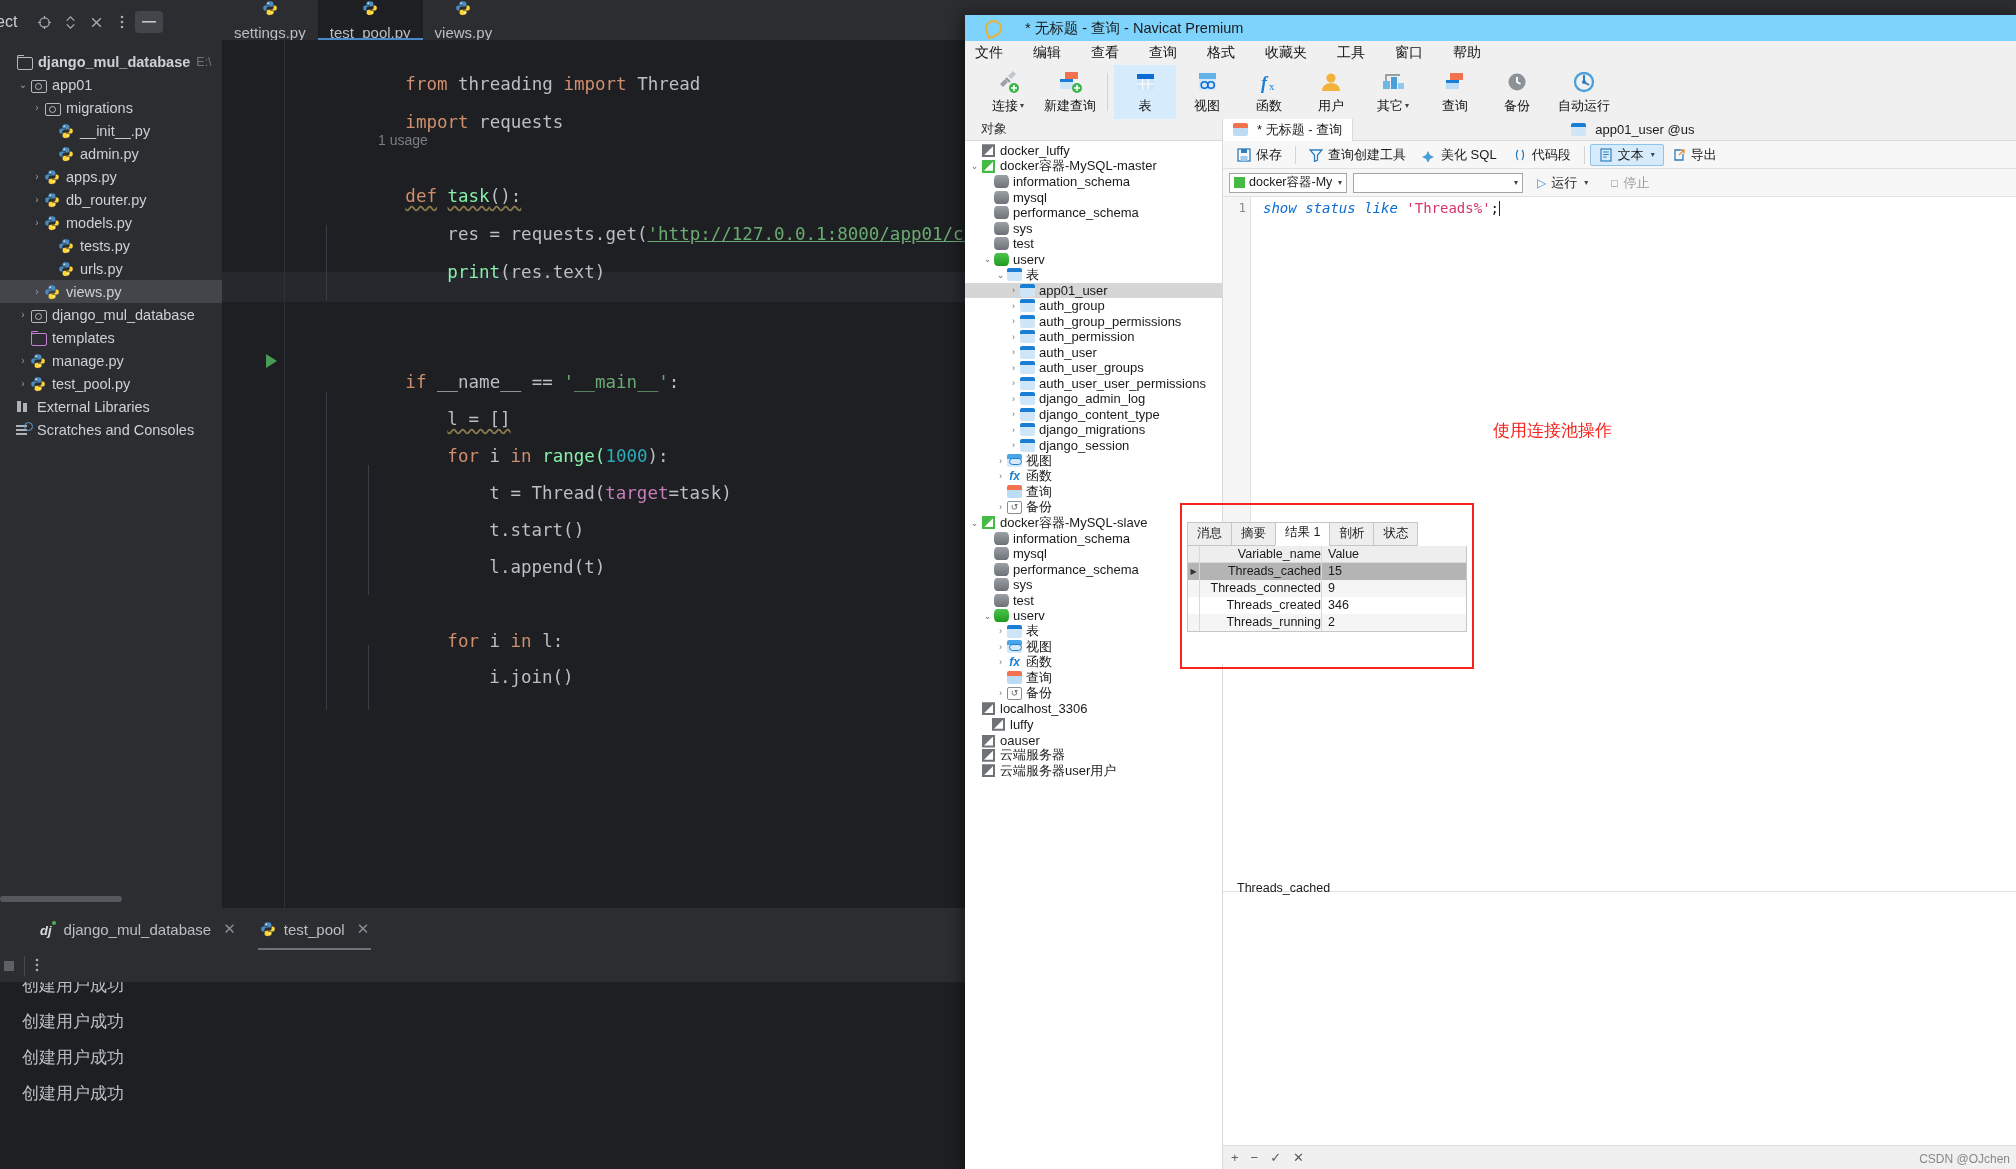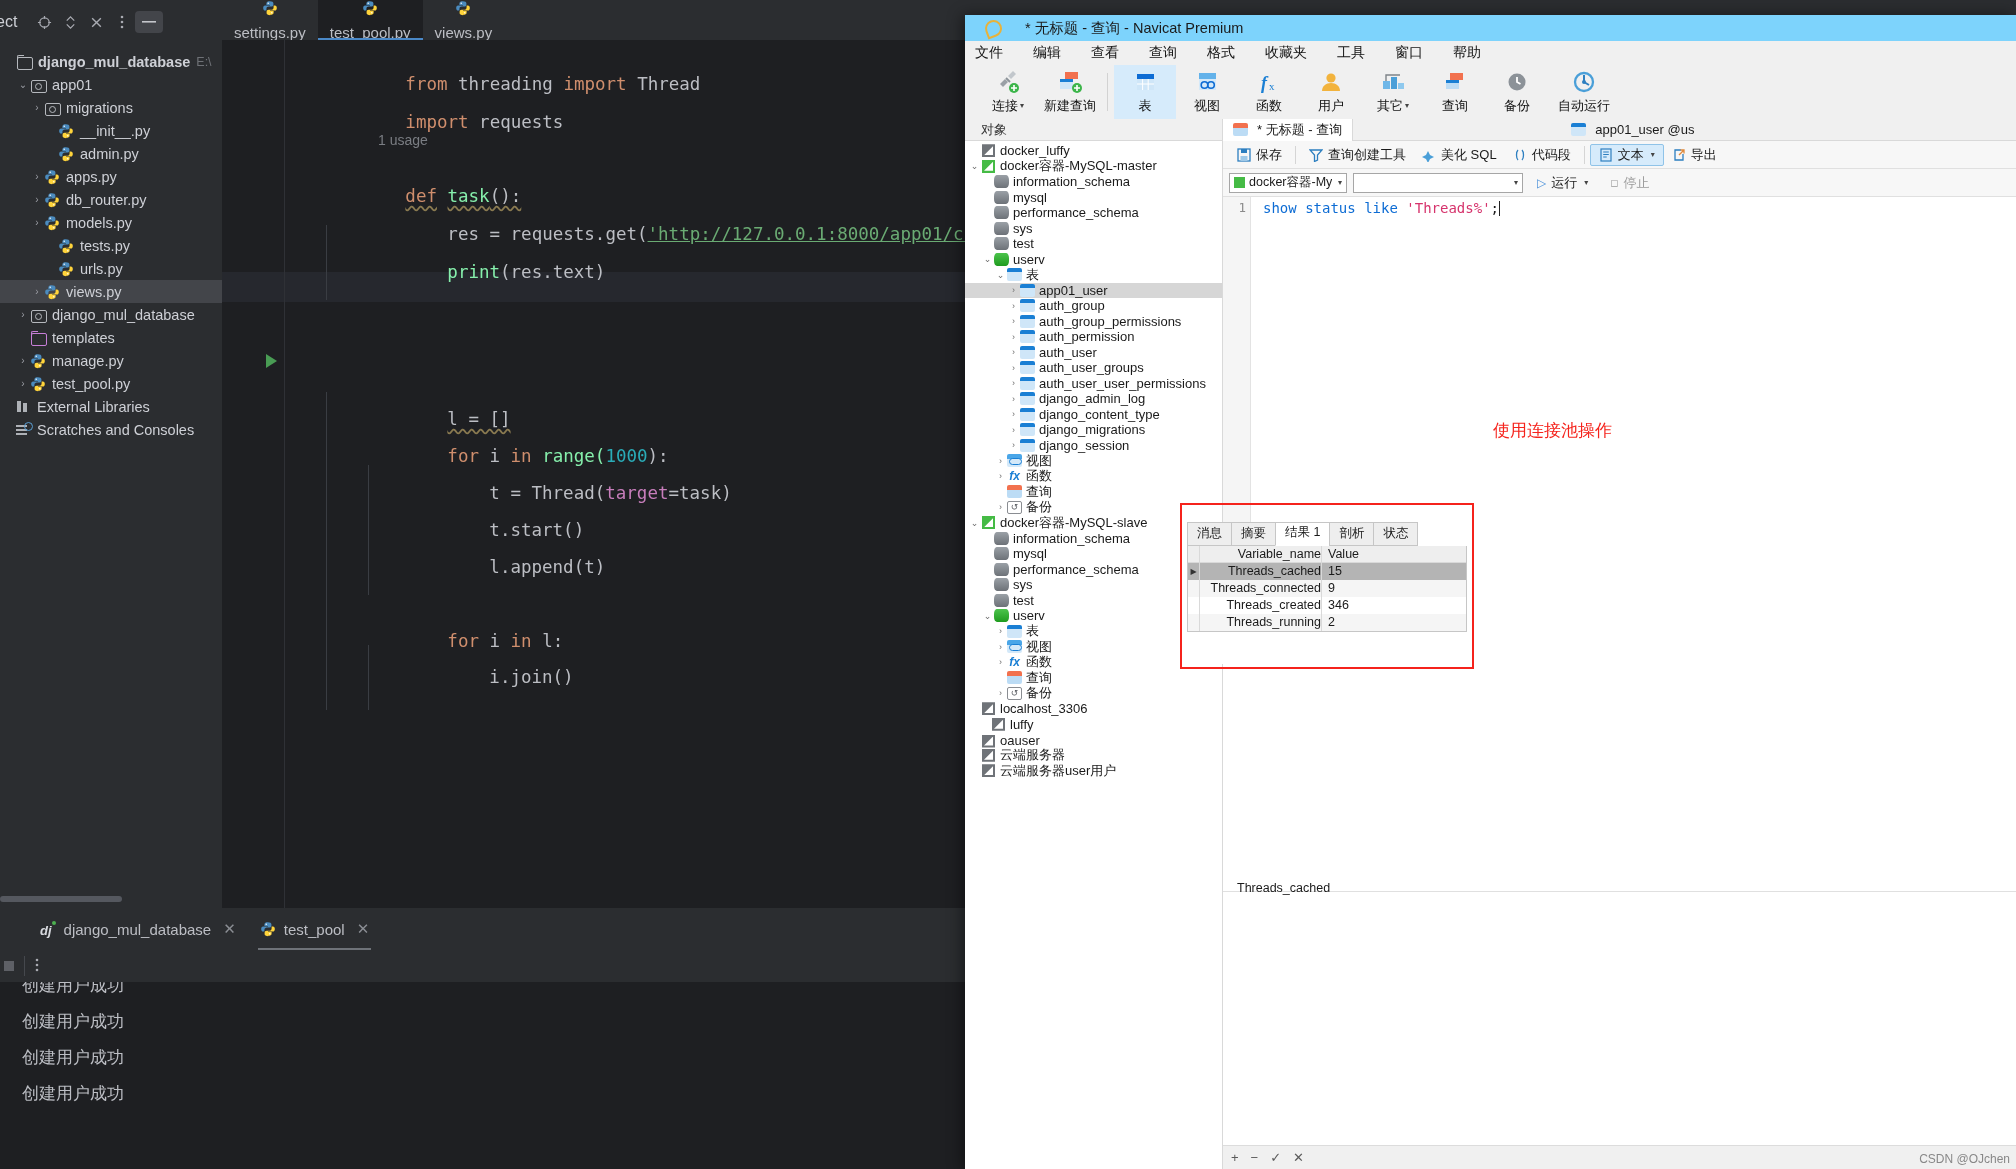--- a/index.html
+++ b/index.html
@@ -145,21 +145,21 @@
   .rb-item.sel { background:#d6ebfb; }
   .rb-label { font-size:13px; color:#131313; white-space:nowrap; }
   .rb-ico { width:26px;height:24px; position:relative; }
   .rb-sep { width:1px;height:38px;background:#d2d2d2;margin:0 6px; }
   .caret { font-size:8px; color:#444; margin-left:2px; }
 
   .nv-body { position:absolute; left:0; top:104px; right:0; bottom:0; display:flex; }
   .nv-left { width:258px; background:#fff; border-right:1px solid #d9d9d9; position:relative;
      overflow:hidden; }
   .nv-lefttab { height:22px; background:#f0f0f0; border-bottom:1px solid #d9d9d9;
-     display:flex; align-items:center; }
+     display:flex; align-items:flex-end; }
   .objtab { width:58px; text-align:center; font-size:13px; color:#333; line-height:22px; }
   .nrow { display:flex;align-items:center;height:15.5px;font-size:13px;color:#1a1a1a;
      white-space:nowrap; padding-right:4px; }
   .nrow.sel { background:#d6d6d6; }
   .narw { width:13px;text-align:center;font-size:9px;color:#6b6b6b;flex:none;}
   .narw.empty{color:transparent;}
   .nico { width:15px;height:13px;margin-right:4px;flex:none;position:relative;}
   .i-conn::before{content:"";position:absolute;left:1px;top:0;width:13px;height:13px;
      background:#6f7378; clip-path:polygon(0 0,100% 0,100% 100%,0 100%); }
   .i-conn-g::before{content:"";position:absolute;left:1px;top:0;width:13px;height:13px;background:#45bb45;}
@@ -193,21 +193,21 @@
      display:flex; align-items:center; padding-left:6px; gap:6px;}
   .combo { height:20px; border:1px solid #a6a6a6; background:#fff; display:flex;
      align-items:center; padding:0 4px; font-size:12.5px; gap:4px; }
   .sqlarea { position:absolute; left:0; right:0; top:78px; height:370px; background:#fff; }
   .sql-gut { position:absolute; left:0;top:0;bottom:0;width:28px;background:#f5f5f5;
      border-right:1px solid #e3e3e3;}
   .sql-ln { position:absolute; right:4px; top:3px; font-size:12.5px; color:#8a8a8a;
      font-family:"DejaVu Sans Mono", monospace;}
   .sql-txt { position:absolute; left:40px; top:3px; font-size:14px;
      font-family:"DejaVu Sans Mono", monospace;}
-  .s-kw{color:#0d6cd4;} .s-str{color:#d6336c;}
+  .s-kw{color:#0d6cd4;font-style:italic;} .s-str{color:#d6336c;}
   .caretbar { display:inline-block; width:1px; height:15px; background:#222;
      vertical-align:-3px; }
   .annot { position:absolute; font-size:17px; color:#f5231c; font-weight:500; }
 
   .redbox { position:absolute; border:2.5px solid #f5231c; }
   .resbox { position:absolute; background:#fff; }
   .res-tabs { display:flex; align-items:flex-end; height:22px; }
   .res-tab { font-size:12.5px; padding:2px 9px 3px 9px; border:1px solid #c6c6c6;
      background:#eeeeee; margin-right:-1px; color:#1a1a1a; }
   .res-tab.active { background:#fff; border-bottom-color:#fff; padding-top:1px; padding-bottom:4px;}
@@ -510,20 +510,23 @@
         </div>
 
         <div class="cline" style="top:164px">
           <span class="k-def" style="margin-left:42px">res = requests.get(</span><span class="k-link">'http://127.0.0.1:8000/app01/create_user/</span>
         </div>
 
         <div class="cline" style="top:202px; margin-left:42px">
           <span class="k-fn">print</span><span class="k-def">(res.text)</span>
         </div>
 
+        <div class="cline" style="top:312px">
+          <span class="k-kw">if</span><span class="k-def"> __name__ == </span><span class="k-str">'__main__'</span><span class="k-def">:</span>
+        </div>
 
         <div class="cline" style="top:349px; margin-left:42px">
           <span class="k-def squig">l = []</span>
         </div>
 
         <div class="cline" style="top:386px; margin-left:42px">
           <span class="k-kw">for</span><span class="k-def"> i </span><span class="k-kw">in</span><span class="k-fn"> range(</span><span class="k-num">1000</span><span class="k-def">):</span>
         </div>
 
         <div class="cline" style="top:423px; margin-left:84px">

